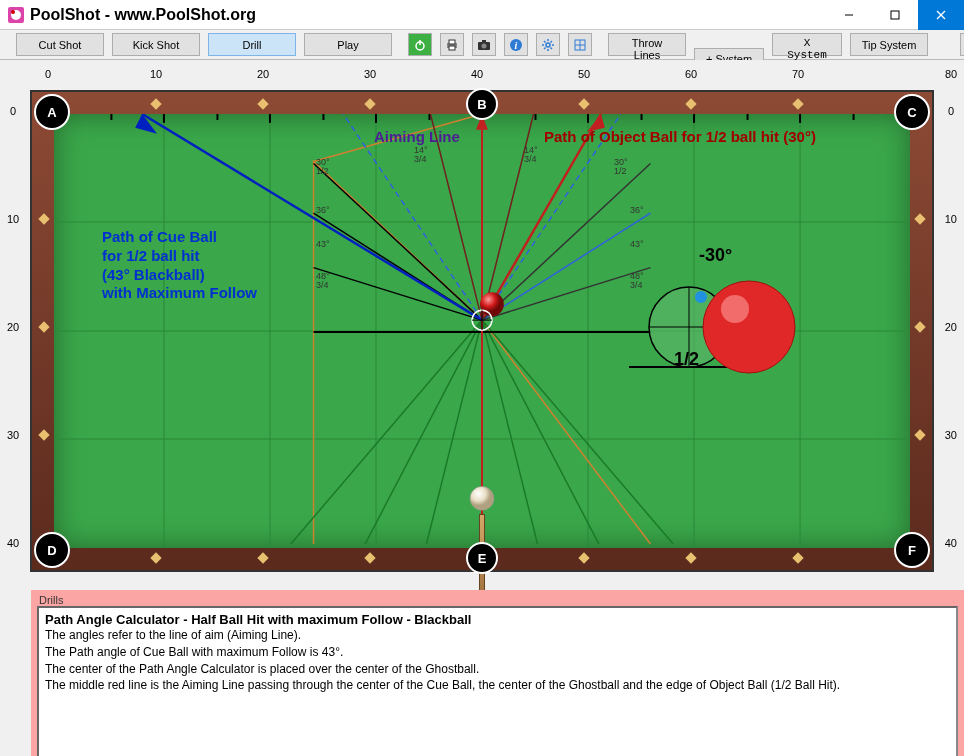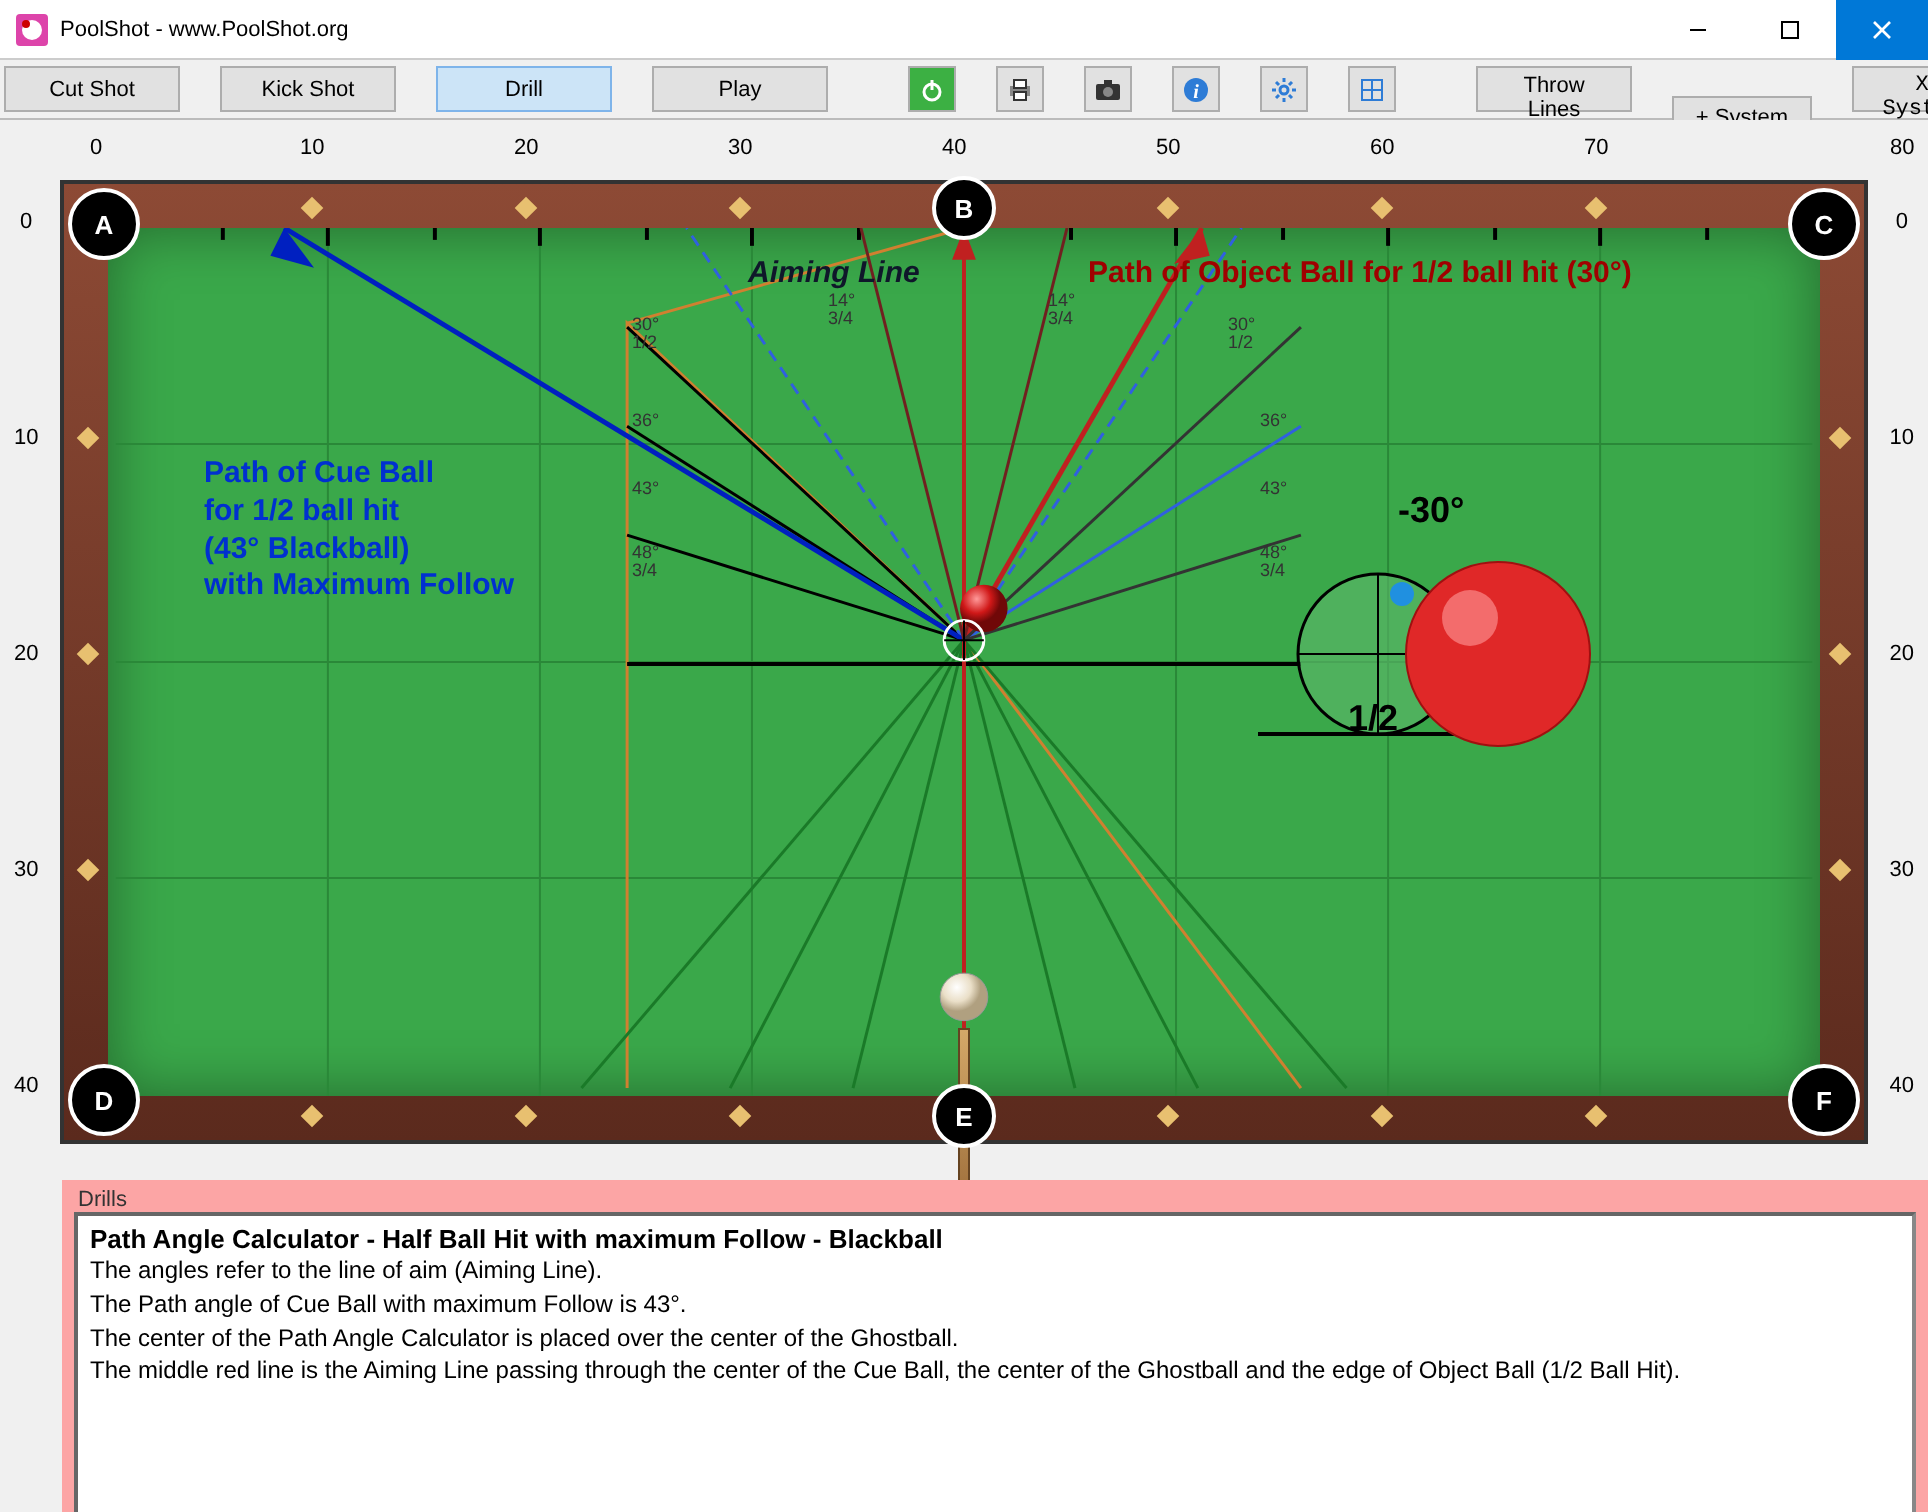--- a/index.html
+++ b/index.html
@@ -1,27 +1,27 @@
 <!DOCTYPE html>
 <html><head>
 <meta charset="utf-8">
 <style>
 * { margin: 0; padding: 0; box-sizing: border-box; }
 body { font-family: "Segoe UI", Tahoma, sans-serif; font-size: 12px; background: #f0f0f0; width: 964px; height: 756px; overflow: hidden; }
 
 .titlebar { background: #fff; height: 30px; display: flex; align-items: center; padding: 0 0 0 8px; border-bottom: 1px solid #ccc; }
 .titlebar-icon { width: 16px; height: 16px; display: inline-flex; align-items: center; justify-content: center; background: #d4a; border-radius: 2px; }
 .titlebar-icon svg { width: 14px; height: 14px; }
-.titlebar-title { flex: 1; padding-left: 6px; font-size: 11px; }
+.titlebar-title { flex: 1; padding-left: 6px; font-size: 16px; font-weight: bold; }
 .win-btns { display: flex; }
 .win-btn { width: 46px; height: 30px; display: flex; align-items: center; justify-content: center; font-size: 11px; }
 .win-btn.close { background: #0078d7; color: #fff; width: 46px; }
 .win-min, .win-max { color: #000; }
 
-.toolbar { background: #f0f0f0; height: 30px; display: flex; align-items: center; padding: 2px 2px; gap: 20px; border-bottom: 1px solid #bbb; }
+.toolbar { background: #f0f0f0; height: 30px; display: flex; align-items: center; padding: 2px 16px; gap: 8px; border-bottom: 1px solid #bbb; }
 .tb-btn { background: #e1e1e1; border: 1px solid #adadad; padding: 3px 10px; font-size: 11px; cursor: pointer; min-width: 88px; text-align: center; height: 23px; }
 .tb-btn.active { background: #cce4f7; border-color: #7eb4ea; }
 .tb-btn.small { min-width: 24px; width: 24px; padding: 2px; display: flex; align-items: center; justify-content: center; }
 .tb-spacer { width: 6px; }
 
 .canvas-area { position: relative; width: 964px; height: 520px; background: #f0f0f0; }
 .ruler-top { position: absolute; top: 0; left: 30px; right: 30px; height: 30px; }
 .ruler-left { position: absolute; top: 30px; left: 0; width: 30px; bottom: 8px; }
 .ruler-right { position: absolute; top: 30px; right: 0; width: 30px; bottom: 8px; }
 .tick-label { position: absolute; font-size: 11px; color: #000; }
@@ -30,21 +30,21 @@
 .diamond { position: absolute; width: 8px; height: 8px; background: #e8c070; transform: rotate(45deg); }
 .felt { position: absolute; inset: 22px; background: #3aa84a; box-shadow: inset 0 0 30px rgba(0,0,0,0.4); }
 .grid-svg { position: absolute; inset: 0; width: 100%; height: 100%; }
 
 .pocket-corner { position: absolute; width: 36px; height: 36px; background: #000; border-radius: 50%; display: flex; align-items: center; justify-content: center; color: #fff; font-weight: bold; font-size: 13px; border: 2px solid #fff; }
 .pocket-mid { position: absolute; width: 32px; height: 32px; background: #000; border-radius: 50%; display: flex; align-items: center; justify-content: center; color: #fff; font-weight: bold; font-size: 13px; border: 2px solid #fff; }
 
 .annot { position: absolute; font-size: 15px; font-weight: bold; }
 .annot.blue { color: #0030d0; }
 .annot.red { color: #a00000; }
-.annot.orange { color: #0f172a; font-style: italic; }
+.annot.orange { color: #4c1d95; }
 
 .overlap-diag { position: absolute; }
 
 .cue-stick { position: absolute; width: 6px; height: 120px; background: linear-gradient(180deg, #d4a868 0%, #8b5a2b 100%); border: 1px solid #654321; }
 
 .bottom-panel { position: absolute; bottom: 0; left: 0; right: 0; height: 166px; padding: 4px 6px 6px 6px; background: #fca5a5; margin-left: 31px; }
 .panel-label { font-size: 11px; color: #333; padding-left: 2px; }
 .panel-box { background: #fff; border: 2px solid #888; border-top-color: #666; border-left-color: #666; height: 157px; padding: 4px 6px; position: relative; overflow-y: scroll; }
 .panel-title { font-weight: bold; font-size: 13px; }
 .panel-line { font-size: 12px; line-height: 1.4; }

